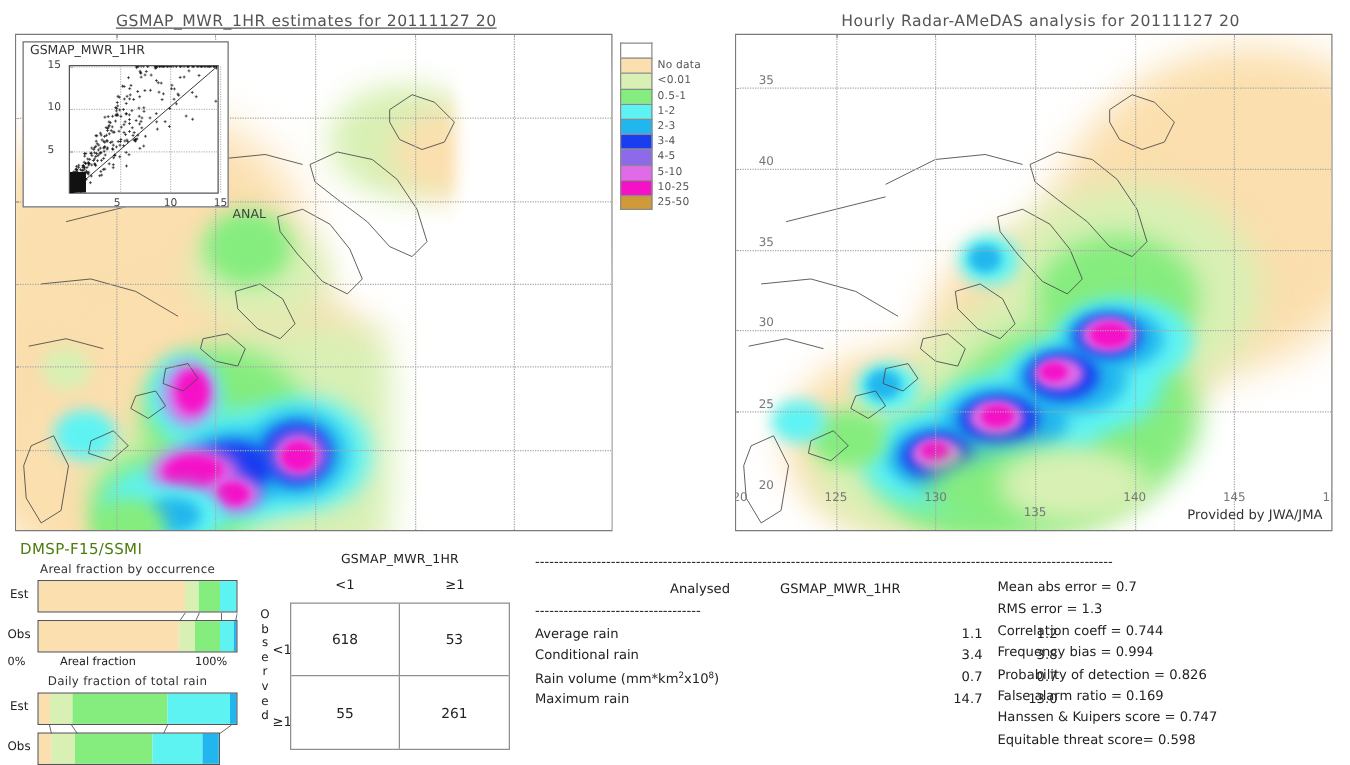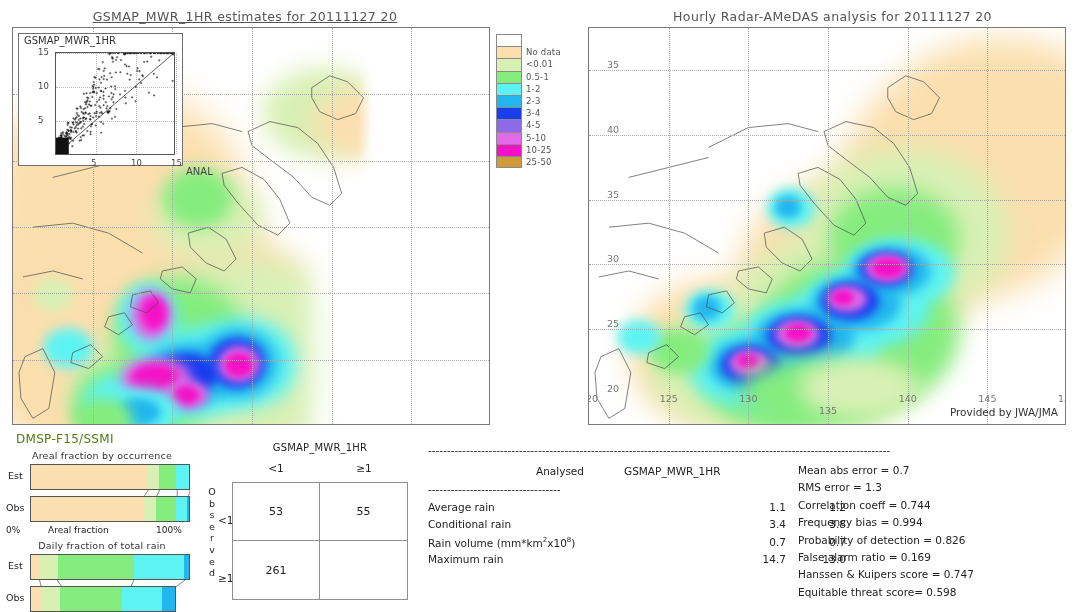--- a/index.html
+++ b/index.html
@@ -865,20 +865,21 @@
         <div>r</div>
         <div>v</div>
         <div>e</div>
         <div>d</div>
       </div>
 
     <div class="ct-rowlab" style="left:22px; top:72px;">&lt;1</div>
     <div class="ct-rowlab" style="left:22px; top:130px;">≥1</div>
 
     <div class="ct-grid">
+      <div class="ct-cell">618</div>
       <div class="ct-cell">53</div>
       <div class="ct-cell">55</div>
       <div class="ct-cell">261</div>
     </div>
   </div>
 
   <div id="stats">
     <div class="dash" style="margin-top:2px;">--------------------------------------------------------------------------------------------------------------------------</div>
 
     <div id="st-colhdr" style="margin-top:9px;">

